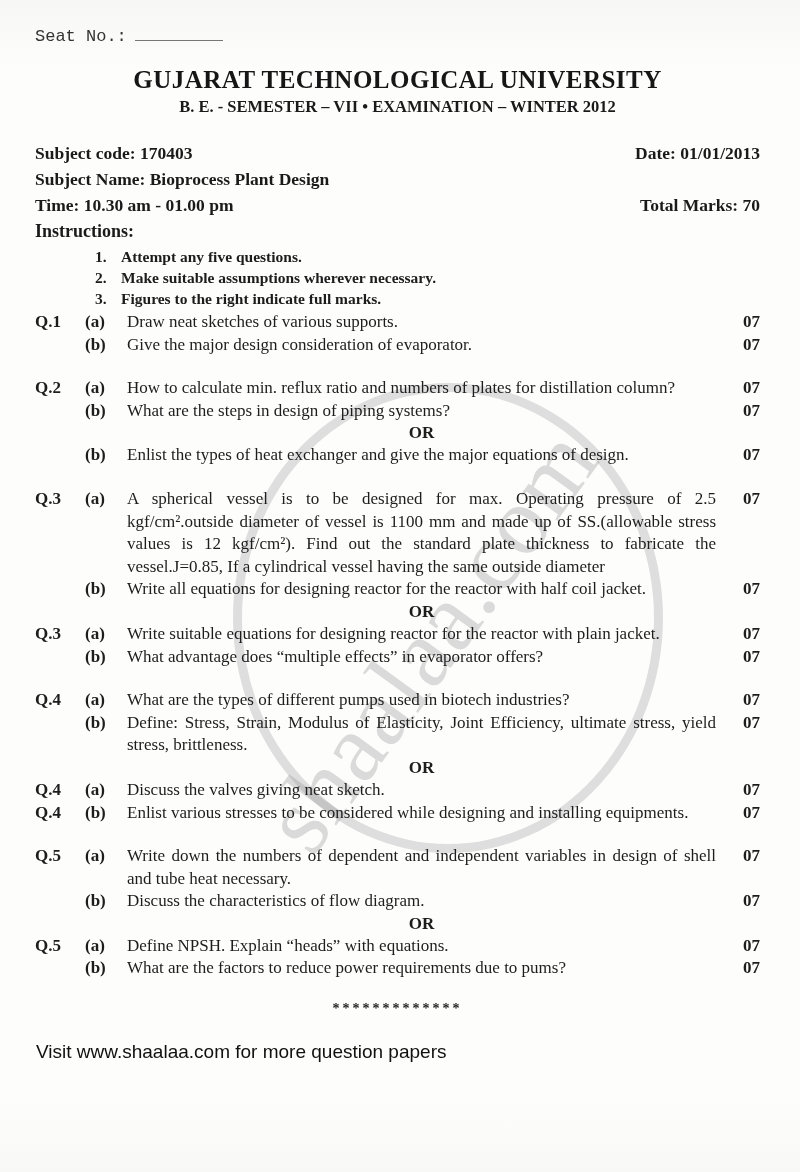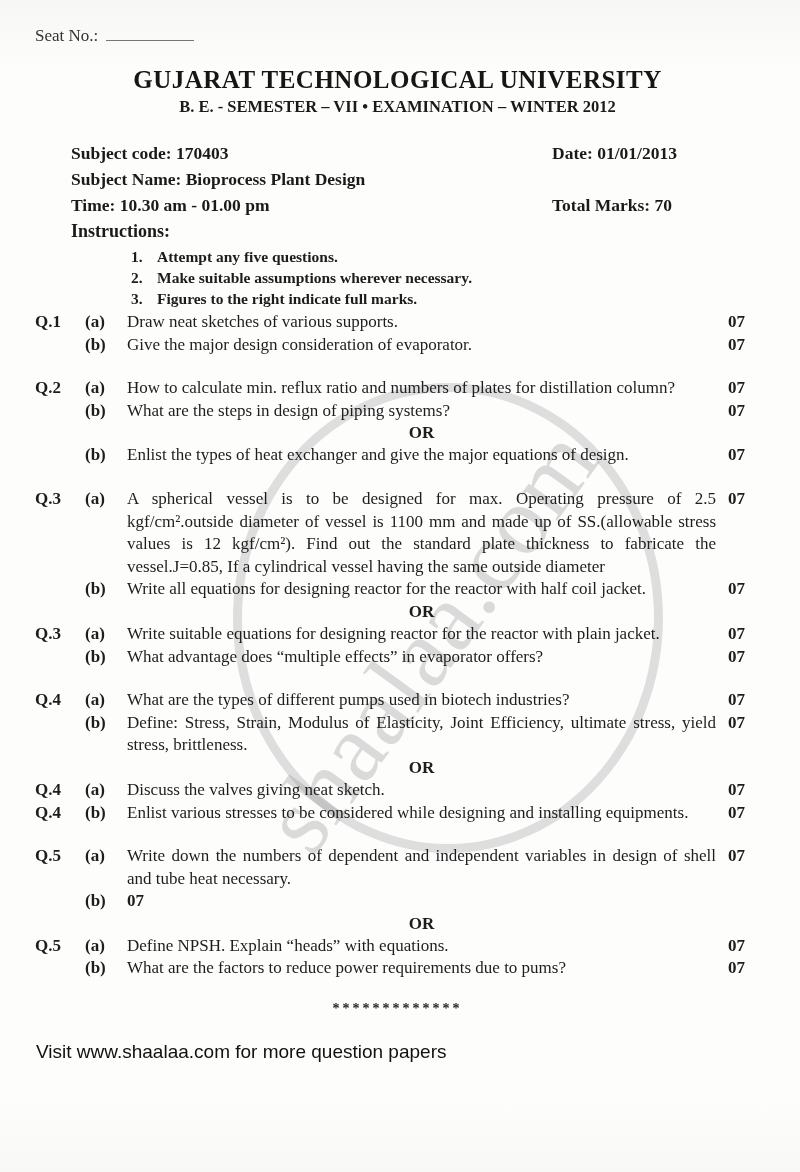--- a/index.html
+++ b/index.html
@@ -8,47 +8,47 @@
     width:800px;height:1172px;
     margin:0 auto;
     background:linear-gradient(180deg,#f7f7f5 0%, #fdfdfc 6%, #fdfdfc 94%, #f8f8f6 100%);
     overflow:hidden;
     font-family:"Liberation Serif", serif;
     color:#1d1d1d;
   }
   .content{position:relative;z-index:2;padding:26px 40px 0 35px;}
 
   
-  .toprow{display:flex;justify-content:space-between;align-items:flex-end;font-size:17px;color:#333;}
+  .toprow{display:flex;justify-content:space-between;align-items:flex-end;font-size:17px;color:#333;font-family:Liberation Mono, monospace;}
   .blankline{display:inline-block;border-bottom:1.5px solid #777;height:14px;vertical-align:baseline;}
   .seat-line{width:88px;margin-left:8px;}
   .enrol-line{width:138px;margin-left:4px;}
 
   
   .titleblock{text-align:center;margin-top:20px;}
   .title{font-size:25px;font-weight:bold;letter-spacing:0.5px;color:#161616;}
   .subtitle{font-size:16.5px;font-weight:bold;margin-top:3px;color:#1a1a1a;}
 
   
-  .metablock{margin-top:26px;font-weight:bold;font-size:17.5px;color:#1a1a1a;margin-left:36px;}
+  .metablock{margin-top:26px;font-weight:bold;font-size:17.5px;color:#1a1a1a;}
   .metarow{display:flex;margin-bottom:5px;}
-  .metaright{margin-left:auto;width:208px;text-align:left;}
+  .metaright{margin-left:auto;width:208px;text-align:right;}
   .instr-title{font-size:18px;font-weight:bold;margin-top:2px;}
   .instr-list{margin:6px 0 0 60px;}
   .instr-item{display:flex;font-weight:bold;font-size:15.5px;margin-bottom:3px;color:#1c1c1c;}
   .instr-num{width:26px;}
 
   
   .questions{}
   .qblock{margin-bottom:21px;}
   .qrow{display:flex;align-items:flex-start;line-height:22.6px;font-size:17px;}
   .qnum{width:50px;font-weight:bold;flex:none;}
   .qpart{width:42px;font-weight:bold;flex:none;}
   .qtext{flex:1;text-align:justify;padding-right:12px;}
-  .qmarks{width:32px;flex:none;font-weight:bold;text-align:left;}
+  .qmarks{width:32px;flex:none;font-weight:bold;text-align:right;}
   .or-row{display:flex;line-height:20px;margin:1px 0;gap:37px;}
   .or-spacer{width:92px;flex:none;}
   .or-label{flex:1;text-align:center;font-weight:bold;font-size:17px;}
   .or-end{width:44px;flex:none;}
 
   .stars{ text-align:center;margin-top:14px;font-size:14px;letter-spacing:3px;font-weight:bold;color:#222;}
   .footer{margin-top:24px;font-family:"Liberation Sans", sans-serif;font-size:19px;color:#111;margin-left:-17px;padding-left:18px;}
 
   
   .wm{position:absolute;z-index:1;pointer-events:none;}
@@ -222,20 +222,21 @@
         <div class="qblock">
           <div class="qrow">
             <span class="qnum">Q.5</span>
             <span class="qpart">(a)</span>
             <span class="qtext">Write down the numbers of dependent and independent variables in design of shell and tube heat necessary.</span>
             <span class="qmarks">07</span>
           </div>
           <div class="qrow">
             <span class="qnum"></span>
             <span class="qpart">(b)</span>
+            <span class="qtext">Discuss the characteristics of flow diagram.</span>
             <span class="qmarks">07</span>
           </div>
           <div class="or-row">
             <span class="or-spacer"></span>
             <span class="or-label">OR</span>
             <span class="or-end"></span>
           </div>
           <div class="qrow">
             <span class="qnum">Q.5</span>
             <span class="qpart">(a)</span>

